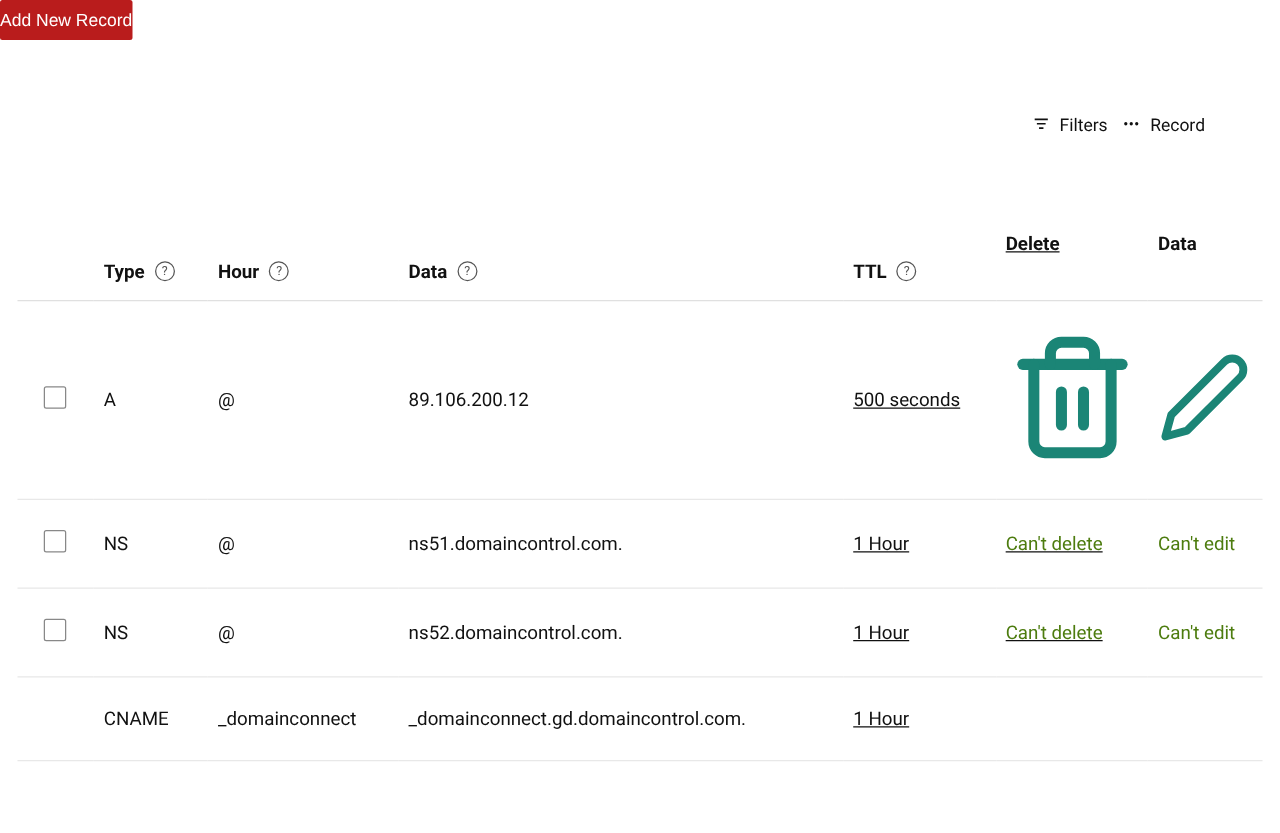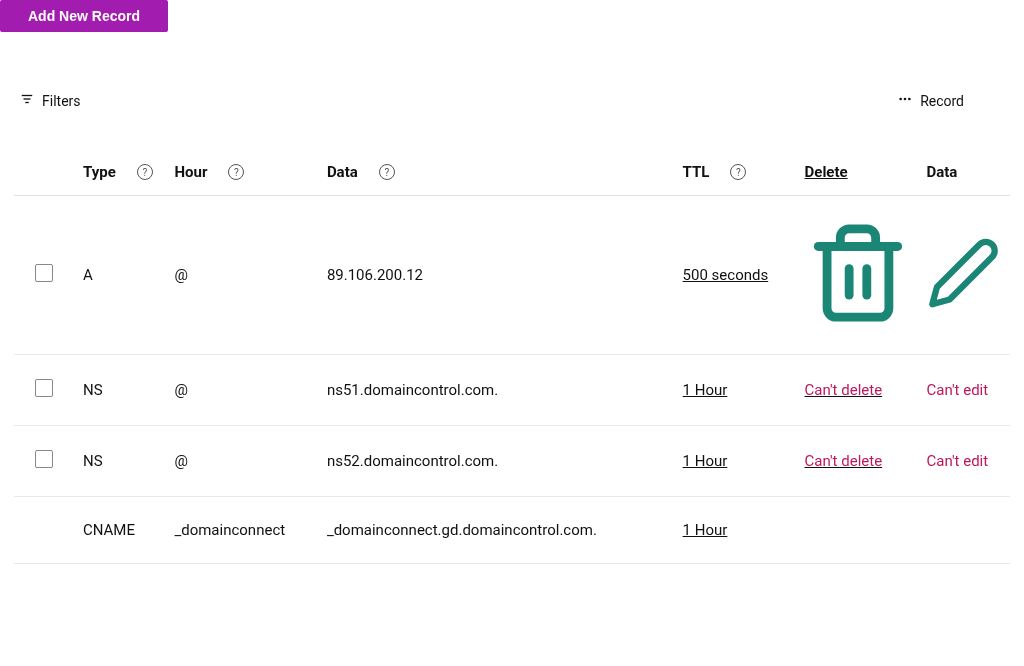--- a/index.html
+++ b/index.html
@@ -10,34 +10,34 @@
     
     body {
       font-family: -apple-system, BlinkMacSystemFont, "Segoe UI", Roboto, sans-serif;
       background: #ffffff;
       width: 1024px;
       height: 666px;
       overflow: hidden;
     }
     
     .add-button {
-      background: #a21caf;
+      background: #b91c1c;
       color: #ffffff;
       border: none;
-      padding: 8px 28px;
+      padding: 8px 0;
       font-size: 14px;
-      font-weight: 700;
+      font-weight: 400;
       cursor: pointer;
       margin: 0;
       border-radius: 2px;
     }
     
     .toolbar {
       display: flex;
-      justify-content: space-between;
+      justify-content: flex-end;
       align-items: center;
       padding: 10px 60px 10px 20px;
       margin-top: 50px;
       gap: 12px;
     }
     
     .toolbar-item {
       display: flex;
       align-items: center;
       gap: 8px;
@@ -73,21 +73,22 @@
     .dns-table tbody td {
       padding: 24px 8px;
       font-size: 15px;
       color: #111;
       border-bottom: 1px solid #e8e8e8;
     }
     
     .th-label {
       display: inline-flex;
       align-items: center;
-      gap: 21px;
+      gap: 8px;
+      margin-top: 44px;
     }
     
     .help-icon {
       width: 16px;
       height: 16px;
       display: inline-flex;
       align-items: center;
       justify-content: center;
       border: 1.5px solid #555;
       border-radius: 50%;
@@ -123,21 +124,21 @@
       cursor: pointer;
       color: #1b8576;
     }
     
     .icon-btn svg {
       width: 100%;
       height: 100%;
     }
     
     .muted-text {
-      color: #be185d;
+      color: #4d7c0f;
       text-align: center;
     }
   </style>
 </head>
 <body>
 
 
 
 <button class="add-button">Add New Record</button>
 

